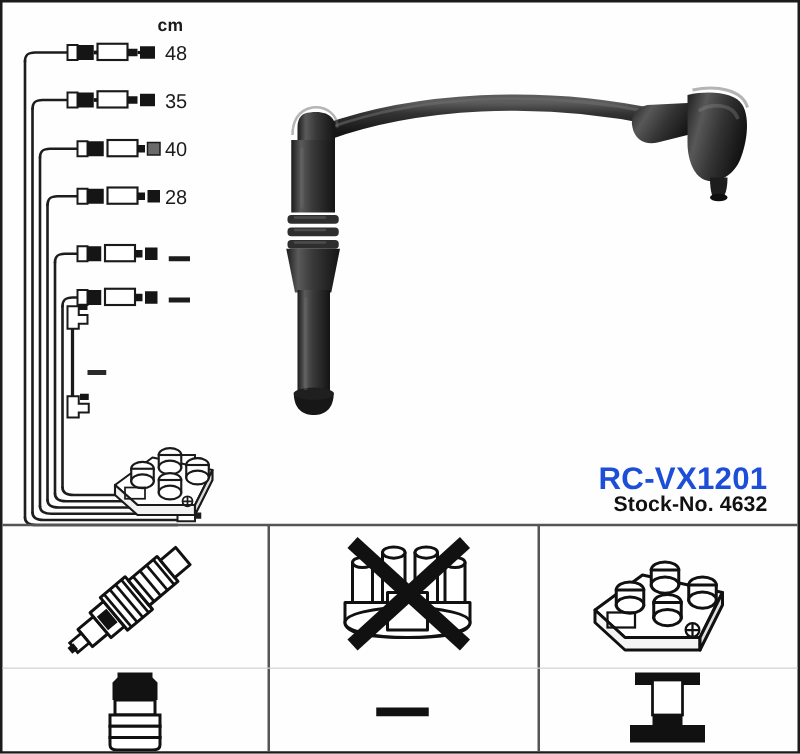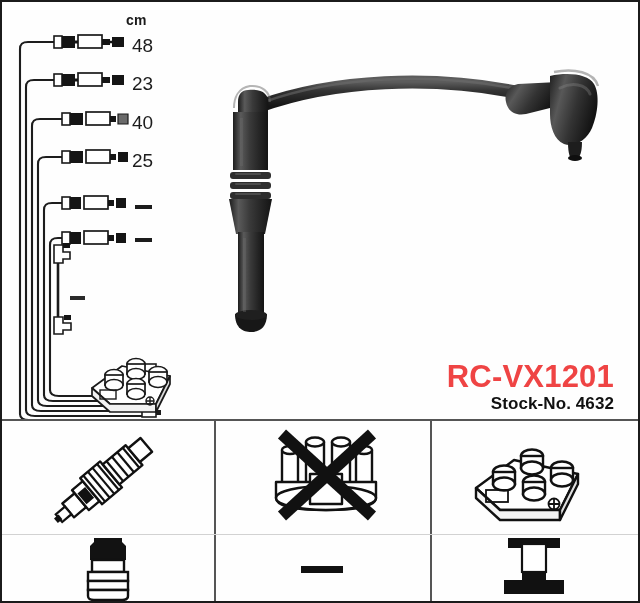--- a/index.html
+++ b/index.html
@@ -7,48 +7,48 @@
   #root{position:absolute;inset:0;border:2px solid #1b1b1b;box-sizing:border-box;background:#fefefe;}
 
   .top-area{position:absolute;left:0;top:0;width:636px;height:418px;}
   .bottom-area{position:absolute;left:0;top:418px;width:636px;height:181px;}
 
   .sep-h{position:absolute;background:#555;}
   .sep-v{position:absolute;background:#555;}
 
   
   .cm-head{position:absolute;left:124px;top:10px;font-size:14px;font-weight:bold;color:#1a1a1a;letter-spacing:.3px;}
-  .cm-val{position:absolute;left:130px;font-size:19px;font-weight:500;color:#1c1c1c;font-family:"Liberation Sans",sans-serif;text-align:right;}
+  .cm-val{position:absolute;left:130px;font-size:16px;font-weight:500;color:#1c1c1c;font-family:"Liberation Sans",sans-serif;text-align:right;}
   .cm-dash{position:absolute;left:133px;width:17px;height:4px;background:#1c1c1c;}
 
   .sm-dash{position:absolute;width:15px;height:4px;background:#2a2a2a;}
 
   svg.layer{position:absolute;left:0;top:0;overflow:visible;}
 
   
-  .prod-code{position:absolute;right:24px;top:357px;font-size:31px;font-weight:bold;color:#ef4444;letter-spacing:.2px;}
+  .prod-code{position:absolute;right:24px;top:367px;font-size:25px;font-weight:bold;color:#1d4ed8;letter-spacing:.2px;}
   .prod-stock{position:absolute;right:24px;top:392px;font-size:17px;font-weight:bold;color:#111;letter-spacing:.1px;}
 
   .cell{position:absolute;box-sizing:border-box;}
   .cell svg{display:block;margin:0 auto;}
   .mid-dash{position:absolute;width:42px;height:7px;background:#111;left:50%;margin-left:-21px;top:32px;}
 </style>
 </head>
 <body>
 
 <div id="root">
 
   <div class="top-area">
 
     <div class="cm-head">cm</div>
 
     <div class="cm-val" style="top:33px">48</div>
-    <div class="cm-val" style="top:71px">23</div>
+    <div class="cm-val" style="top:71px">35</div>
     <div class="cm-val" style="top:110px">40</div>
-    <div class="cm-val" style="top:148px">25</div>
+    <div class="cm-val" style="top:148px">28</div>
     <div class="cm-dash" style="top:203px"></div>
     <div class="cm-dash" style="top:236px"></div>
     <div class="sm-dash" style="left:68px;top:294px"></div>
 
     <svg class="layer" width="636" height="418" viewBox="0 0 636 418">
       <g fill="none" stroke="#1d1d1d" stroke-width="2.1" stroke-linecap="round">
 
         <path d="M18,47 L18,412"></path>
         <path d="M18,47 C18,42 20,40 26,40 L52,40"></path>
         <path d="M24,85 L24,408"></path>

